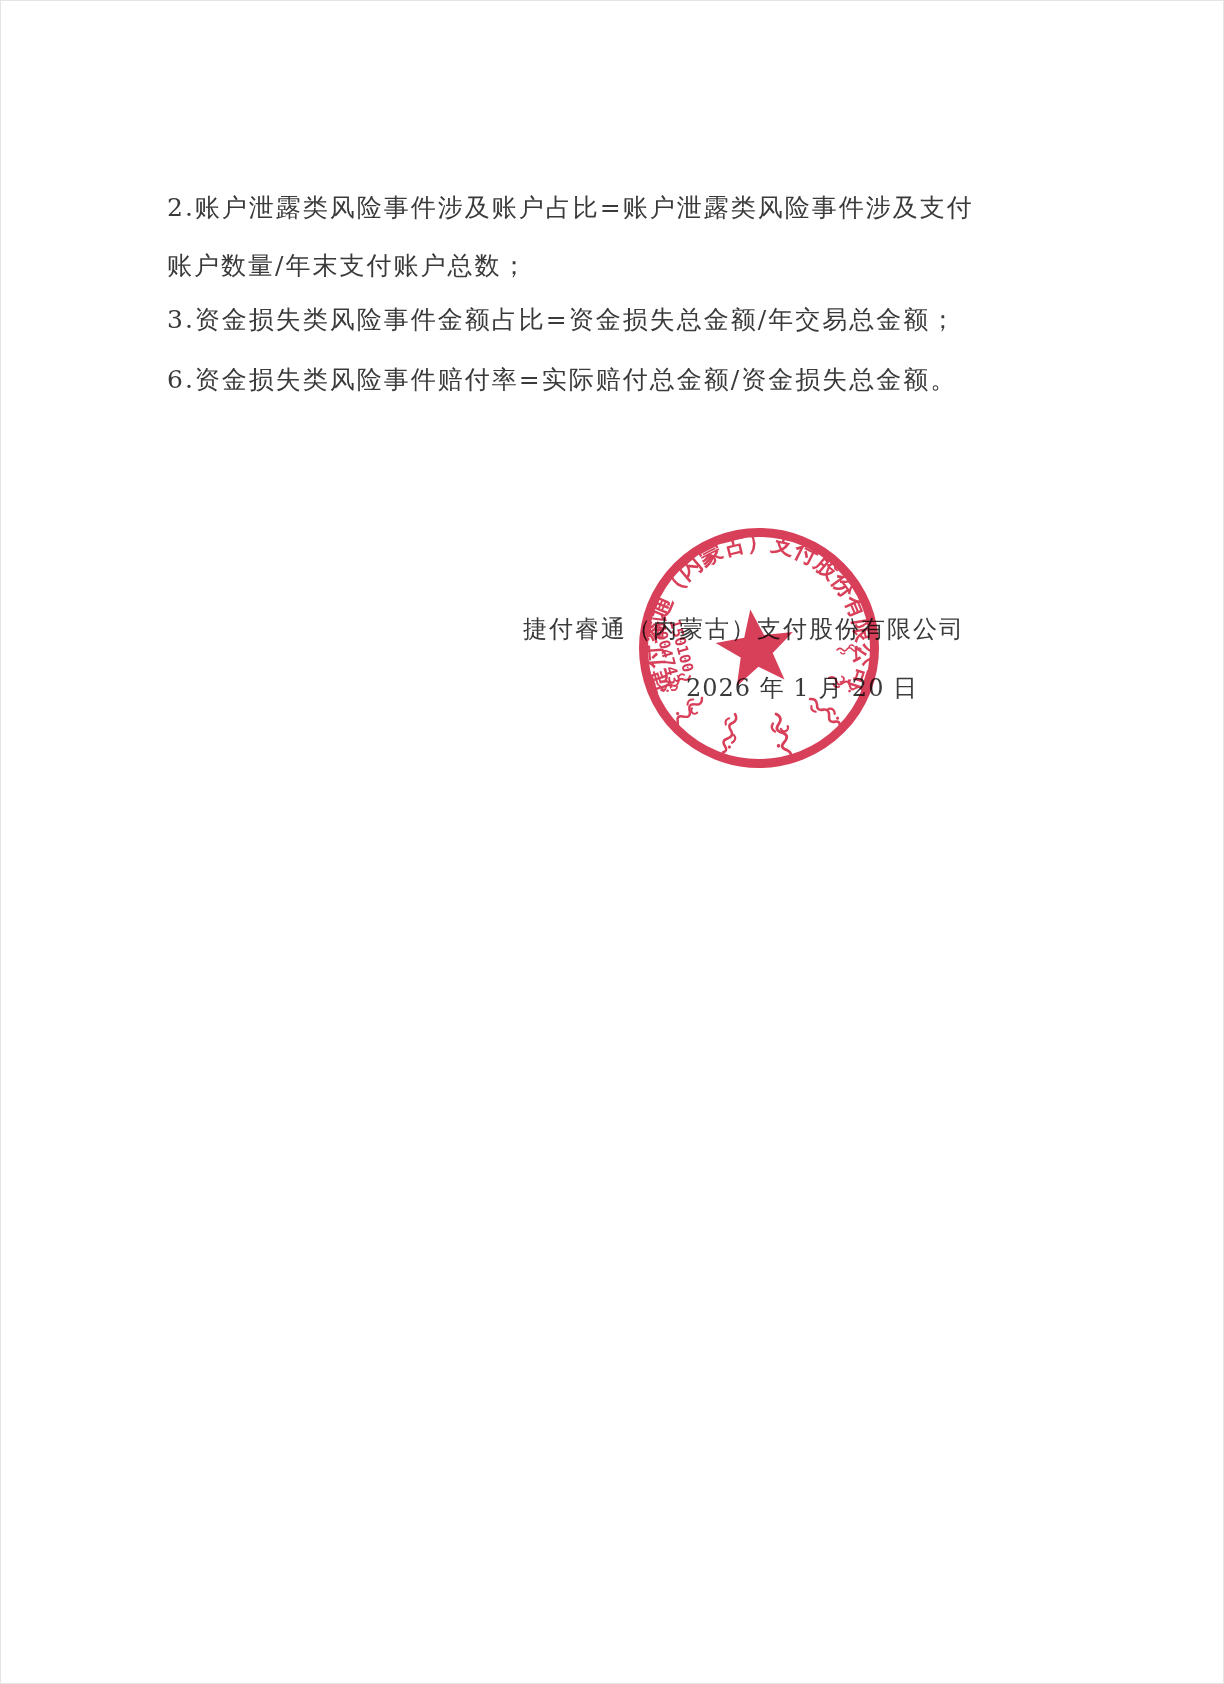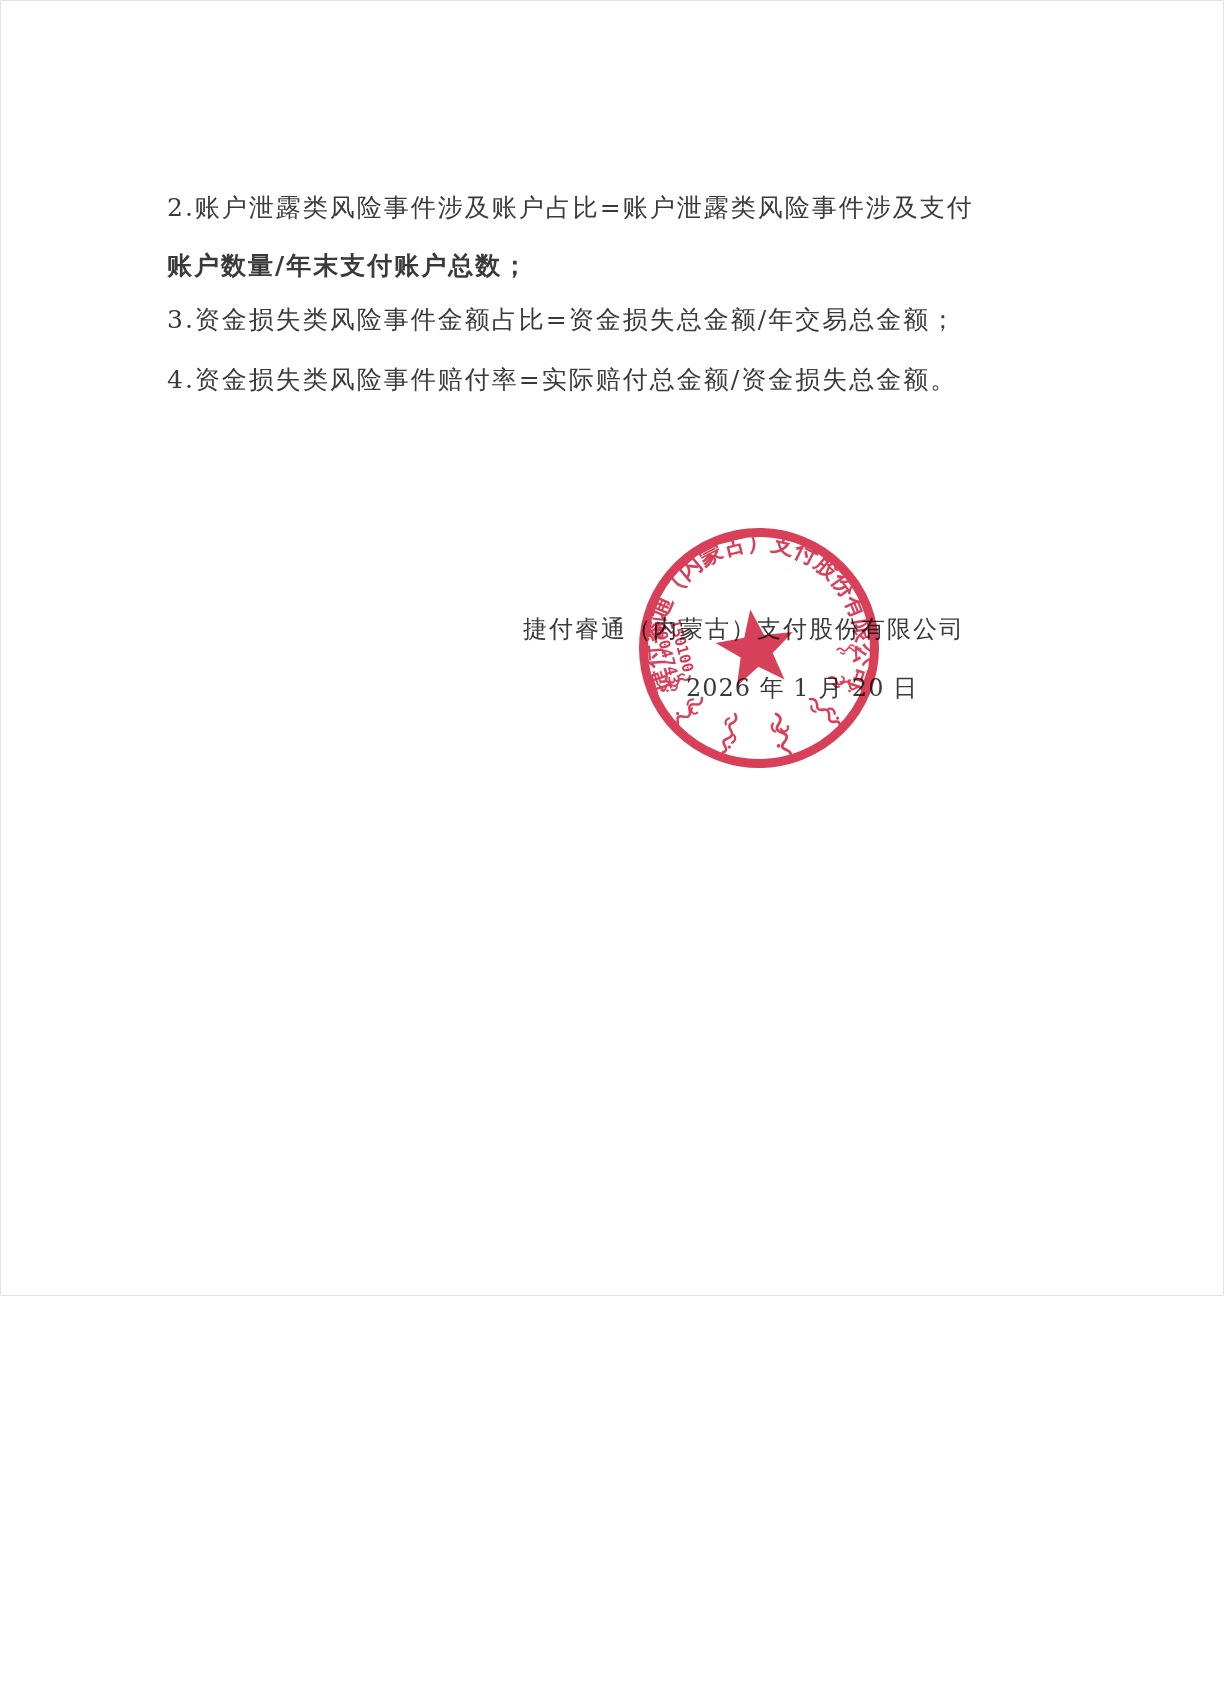--- a/index.html
+++ b/index.html
@@ -1,36 +1,36 @@
 <!DOCTYPE html>
 <html><head>
 <meta charset="utf-8">
 <style>
   html, body { margin: 0; padding: 0; background: #ffffff; }
   .page {
     position: relative;
     width: 1224px;
-    height: 1296px;
+    height: 1684px;
     background: #ffffff;
     box-sizing: border-box;
     border: 1px solid #e4e4e4;
     overflow: hidden;
     font-family: "DejaVu Serif", "Liberation Serif", serif;
   }
   .doc-line {
     position: absolute;
     left: 166px;
     font-size: 25px;
     letter-spacing: 2px;
     color: #3a3a3a;
     white-space: nowrap;
     font-weight: 400;
   }
   .line-1 { top: 190px; }
-  .line-2 { top: 248px; font-weight: bold; }
+  .line-2 { top: 248px; }
   .line-3 { top: 302px; }
   .line-4 { top: 362px; }
   .sig-company {
     position: absolute;
     left: 522px;
     top: 612px;
     font-size: 24px;
     letter-spacing: 2px;
     color: #3a3a3a;
     white-space: nowrap;
@@ -62,21 +62,21 @@
   }
 </style>
 </head>
 <body>
 
 <div class="page">
 
   <div class="doc-line line-1">2.账户泄露类风险事件涉及账户占比=账户泄露类风险事件涉及支付</div>
   <div class="doc-line line-2">账户数量/年末支付账户总数；</div>
   <div class="doc-line line-3">3.资金损失类风险事件金额占比=资金损失总金额/年交易总金额；</div>
-  <div class="doc-line line-4">4.资金损失类风险事件赔付率=实际赔付总金额/资金损失总金额。</div>
+  <div class="doc-line line-4">6.资金损失类风险事件赔付率=实际赔付总金额/资金损失总金额。</div>
 
   <div class="sig-company">捷付睿通（内蒙古）支付股份有限公司</div>
   <div class="sig-date">2026 年 1 月 20 日</div>
 
   <svg class="stamp" viewBox="-130 -130 260 260" xmlns="http://www.w3.org/2000/svg">
     <defs>
       <path id="arcPath" d="M -89 41 A 98 98 0 1 1 89 41" fill="none"></path>
       <g id="mg1">
         <path d="M0 0 Q5 4 1 9 Q-4 13 2 17 Q7 21 1 26 Q-4 30 2 34 Q6 37 2 40" fill="none" stroke="#d5314d" stroke-width="2.6" stroke-linecap="round"></path>
         <path d="M-4 6 q-4 3 -1 7" fill="none" stroke="#d5314d" stroke-width="2.2" stroke-linecap="round"></path>

